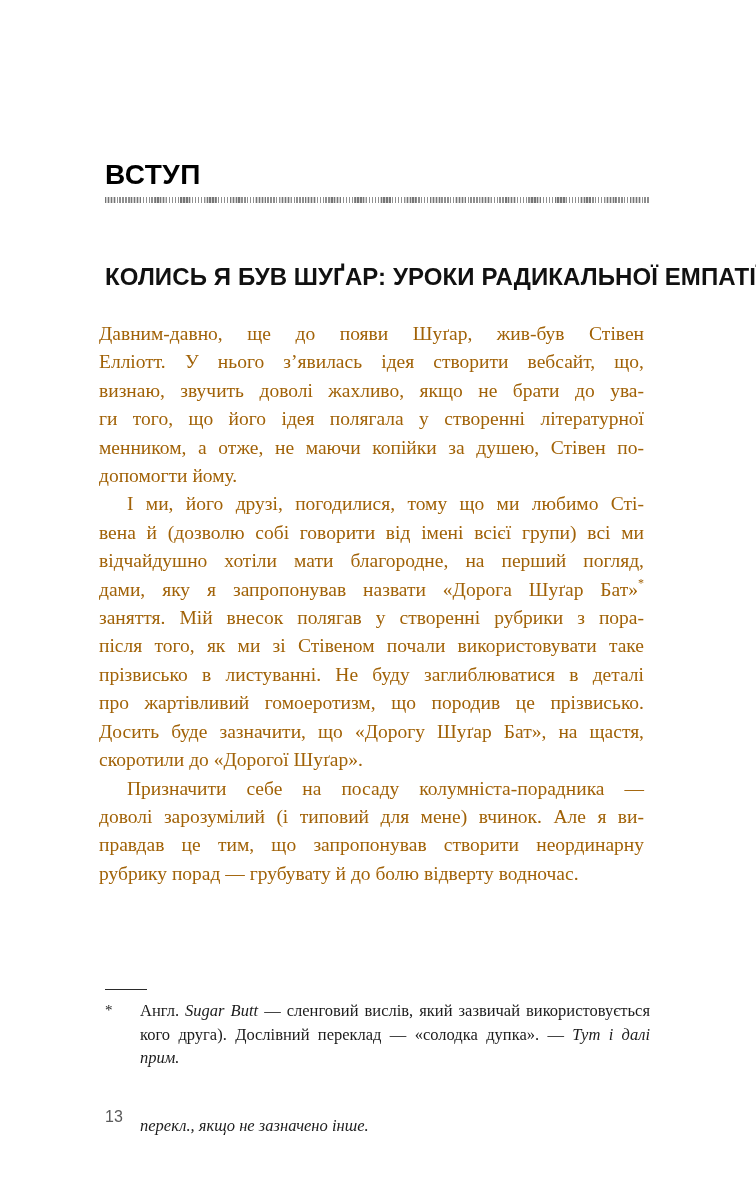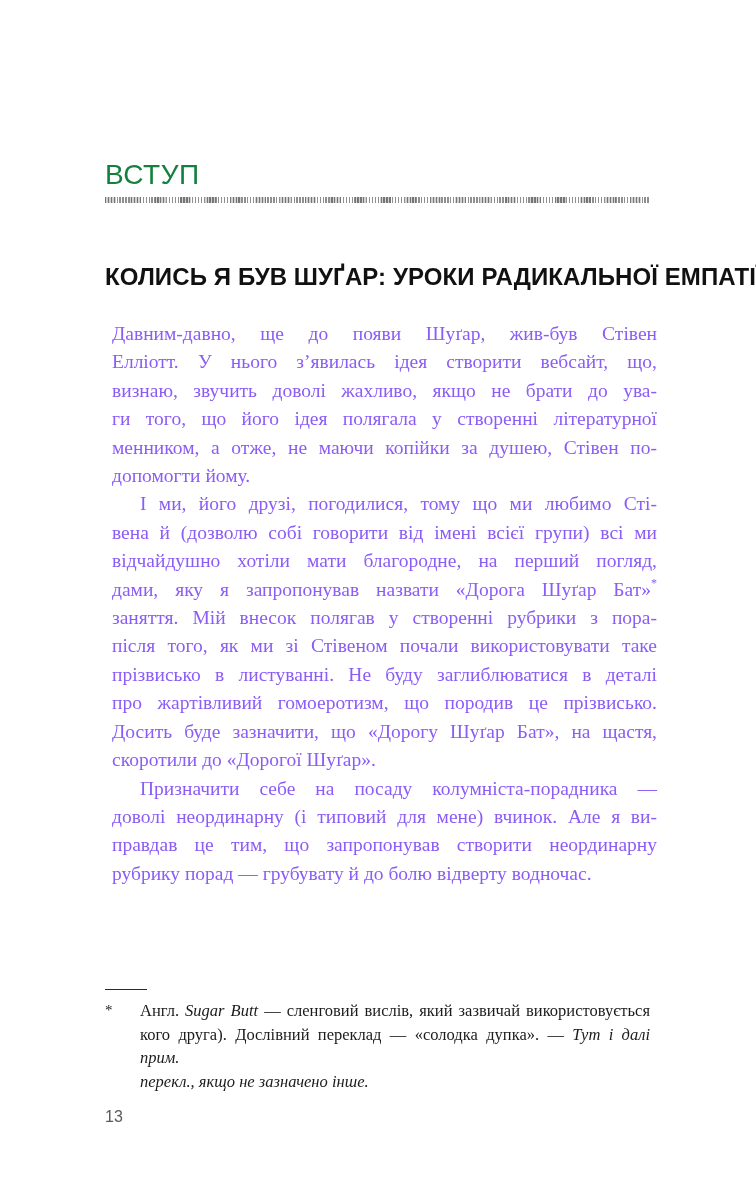--- a/index.html
+++ b/index.html
@@ -11,45 +11,45 @@
     font-family: "Liberation Serif", "DejaVu Serif", serif;
     color: #1e1e1e;
     overflow: hidden;
   }
   .abs { position: absolute; }
 
   
   .kicker {
     left: 105px; top: 161px; width: 545px;
     font-family: "Liberation Sans", "DejaVu Sans", sans-serif;
-    font-size: 28px; line-height: 28px; font-weight: 400;
-    letter-spacing: 0.5px; color: #15803d;
+    font-size: 28px; line-height: 28px; font-weight: 700;
+    letter-spacing: 0.5px; color: #000000;
   }
 
   
   .dotted-rule {
     left: 105px; top: 197px; width: 545px; height: 6px;
     background-image:
       repeating-linear-gradient(90deg, rgba(0,0,0,0.18) 0 11px, rgba(0,0,0,0) 11px 25px),
       repeating-linear-gradient(90deg, #8f8f8f 0 1.3px, rgba(0,0,0,0) 1.3px 2.9px);
   }
 
   
   .heading {
     left: 105px; top: 265px; width: 560px;
     font-family: "Liberation Sans", "DejaVu Sans", sans-serif;
     font-size: 24px; line-height: 23px; font-weight: 700;
     color: #111; white-space: nowrap; letter-spacing: 0.1px;
   }
 
   
   .body-text {
-    left: 112px; top: 320px; width: 545px;
+    left: 99px; top: 320px; width: 545px;
     font-size: 19.5px; line-height: 28.4px;
-    color: #8b5cf6;
+    color: #a16207;
   }
   .line {
     text-align: justify;
     text-align-last: justify;
     white-space: normal;
   }
   .line.last { text-align-last: left; }
   .line.indent { padding-left: 28px; }
   .line em, .fn em { font-style: italic; }
   .sup-ast {
@@ -63,21 +63,21 @@
     background: #2a2a2a;
   }
   .footnote {
     left: 105px; top: 999px; width: 545px;
     display: flex; align-items: flex-start;
     font-size: 16.5px; line-height: 23.5px; color: #1b1b1b;
   }
   .fn-marker { width: 35px; flex: 0 0 35px; font-size: 15px; }
   .fn-body { flex: 1 1 auto; }
   .fn .line { text-align: justify; text-align-last: justify; }
-  .fn .line.last { text-align-last: left; }
+  .fn .line.last { text-align-last: left; margin-top: 44px; }
 
   
   .page-number {
     left: 105px; top: 1107px; width: 545px;
     text-align: left;
     font-family: "Liberation Sans", "DejaVu Sans", sans-serif;
     font-size: 16px; line-height: 19px; color: #5a5a5a;
   }
 </style>
 </head>
@@ -105,21 +105,21 @@
     <div class="line"><span>дами, яку я запропонував назвати «Дорога Шуґар Бат»</span><span class="sup-ast">*</span></div>
     <div class="line">заняття. Мій внесок полягав у створенні рубрики з пора-</div>
     <div class="line">після того, як ми зі Стівеном почали використовувати таке</div>
     <div class="line">прізвисько в листуванні. Не буду заглиблюватися в деталі</div>
     <div class="line">про жартівливий гомоеротизм, що породив це прізвисько.</div>
     <div class="line">Досить буде зазначити, що «Дорогу Шуґар Бат», на щастя,</div>
     <div class="line last">скоротили до «Дорогої Шуґар».</div>
   </div>
   <div>
     <div class="line indent">Призначити себе на посаду колумніста-порадника —</div>
-    <div class="line">доволі неординарну (і типовий для мене) вчинок. Але я ви-</div>
+    <div class="line">доволі зарозумілий (і типовий для мене) вчинок. Але я ви-</div>
     <div class="line">правдав це тим, що запропонував створити неординарну</div>
     <div class="line last">рубрику порад — грубувату й до болю відверту водночас.</div>
   </div>
 </div>
 
 <div class="abs footnote-rule"></div>
 
 <div class="abs footnote fn">
   <span class="fn-marker">*</span>
   <div class="fn-body">

